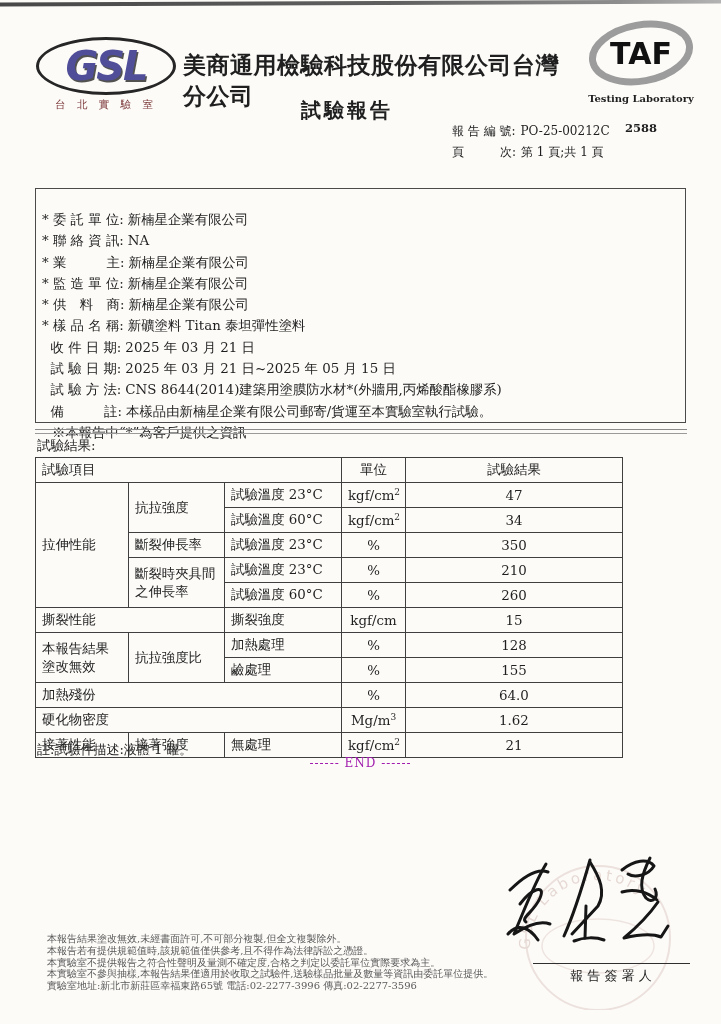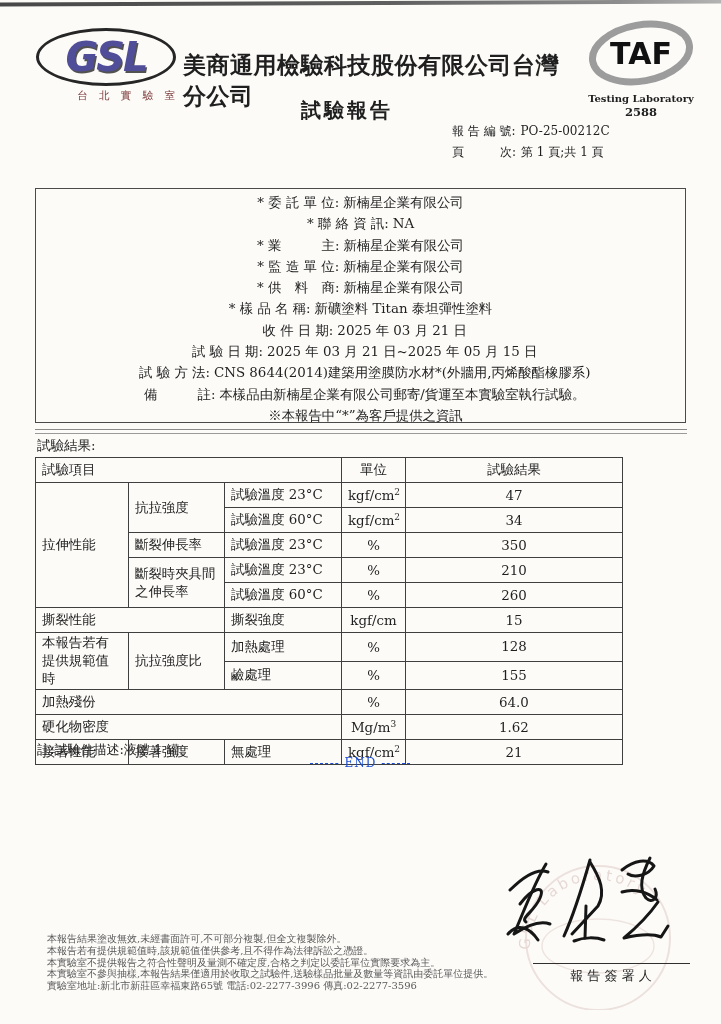--- a/index.html
+++ b/index.html
@@ -7,60 +7,60 @@
     width:721px;height:1024px;position:relative;overflow:hidden;
     background:#fcfbf8;color:#1f1f1f;
     font-family:"DejaVu Serif","Liberation Serif",serif;
   }
   .abs{position:absolute;}
   
   .scan-line{top:1px;left:-4px;width:730px;height:3.5px;
     background:linear-gradient(to right,#474747,#606060 55%,#8d8d8d 85%,#b5b5b5);
     transform:rotate(-0.22deg);}
   
-  .gsl{left:33px;top:28px;width:146px;text-align:right;}
+  .gsl{left:33px;top:37px;width:146px;text-align:center;}
   .gsl-oval{width:134px;height:52px;margin:0 auto;border:3px solid #262626;border-radius:50%;
     display:flex;align-items:center;justify-content:center;}
   .gsl-text{font-size:40px;font-weight:bold;font-style:italic;color:#504e99;
     letter-spacing:-2px;text-shadow:1.5px 1.5px 0 rgba(25,25,25,.75);line-height:1;
     font-family:"DejaVu Sans","Liberation Sans",sans-serif;}
   .gsl-sub{margin-top:3px;font-size:10.5px;color:#7d3b3b;letter-spacing:4px;white-space:pre;}
   
   .company{left:183px;top:50px;width:380px;font-size:23px;font-weight:bold;letter-spacing:.5px;}
   .rtitle{left:0;top:97px;width:694px;text-align:center;font-size:20px;font-weight:bold;letter-spacing:3px;}
   
   .taf{left:582px;top:20px;width:118px;text-align:center;}
   .taf-sub{font-size:10px;font-weight:bold;margin-top:1px;}
-  .taf-num{font-size:11.5px;font-weight:bold;margin-top:1px;}
+  .taf-num{font-size:11.5px;font-weight:bold;margin-top:17px;}
   
   .meta{left:452px;top:121px;font-size:12px;}
   .meta-row{display:flex;line-height:20.5px;}
   .meta-label{white-space:pre;}
   .meta-value{margin-left:5px;white-space:pre;}
   
   .infobox{left:35px;top:188px;width:651px;height:235px;border:1.3px solid #4a4a4a;
-    padding:3px 6px;box-sizing:border-box;font-size:13.4px;text-align:center;}
+    padding:20px 6px;box-sizing:border-box;font-size:13.4px;}
   .info-row{line-height:21.3px;white-space:pre;}
   .info-label{white-space:pre;}
   .info-value{margin-left:4px;}
   .info-note{line-height:21.3px;padding-left:10px;}
   .dbl-rule{left:35px;top:429px;width:652px;height:3px;
     border-top:1.4px solid #8a8a8a;border-bottom:1px solid #9a9a9a;}
   
   .sec-label{left:37px;top:437px;font-size:13.5px;}
   table.t{left:35px;top:457px;width:588px;border-collapse:collapse;position:absolute;
     font-size:13.4px;border:1.4px solid #3a3a3a;table-layout:fixed;}
   .t td,.t th{border:1px solid #3f3f3f;padding:1px 6px;font-weight:normal;height:22px;
     overflow:hidden;}
   .t th{text-align:left;}
   .th-c{text-align:center !important;}
   .c-unit,.c-res{text-align:center;}
   .t sup{font-size:9px;}
   .tnote{left:37px;top:741px;font-size:13px;}
-  .endmark{left:0;top:756px;width:721px;text-align:center;font-size:12px;letter-spacing:1px;color:#1d4ed8;}
+  .endmark{left:0;top:756px;width:721px;text-align:center;font-size:12px;letter-spacing:1px;color:#a21caf;}
   
   .wm{left:498px;top:850px;opacity:.6;}
   .sig{left:500px;top:848px;}
   .sig-line{left:533px;top:963px;width:157px;border-top:1.3px solid #2f2f2f;}
   .sig-label{left:527px;top:967px;width:168px;text-align:center;font-size:13px;white-space:pre;}
   
   .footer{left:47px;top:933px;width:470px;font-size:10px;color:#5a5a5a;line-height:11.8px;}
   .footer div{white-space:nowrap;}
 </style>
 </head>
@@ -159,21 +159,21 @@
     <td class="c-unit"><span>%</span><sup></sup></td>
     <td class="c-res">260</td>
   </tr>
   <tr>
     <td colspan="2">撕裂性能</td>
     <td>撕裂強度</td>
     <td class="c-unit"><span>kgf/cm</span><sup></sup></td>
     <td class="c-res">15</td>
   </tr>
   <tr>
-    <td rowspan="2">本報告若有提供規範值時</td>
+    <td rowspan="2">本報告結果塗改無效</td>
     <td rowspan="2">抗拉強度比</td>
     <td>加熱處理</td>
     <td class="c-unit"><span>%</span><sup></sup></td>
     <td class="c-res">128</td>
   </tr>
   <tr>
     <td>鹼處理</td>
     <td class="c-unit"><span>%</span><sup></sup></td>
     <td class="c-res">155</td>
   </tr>

